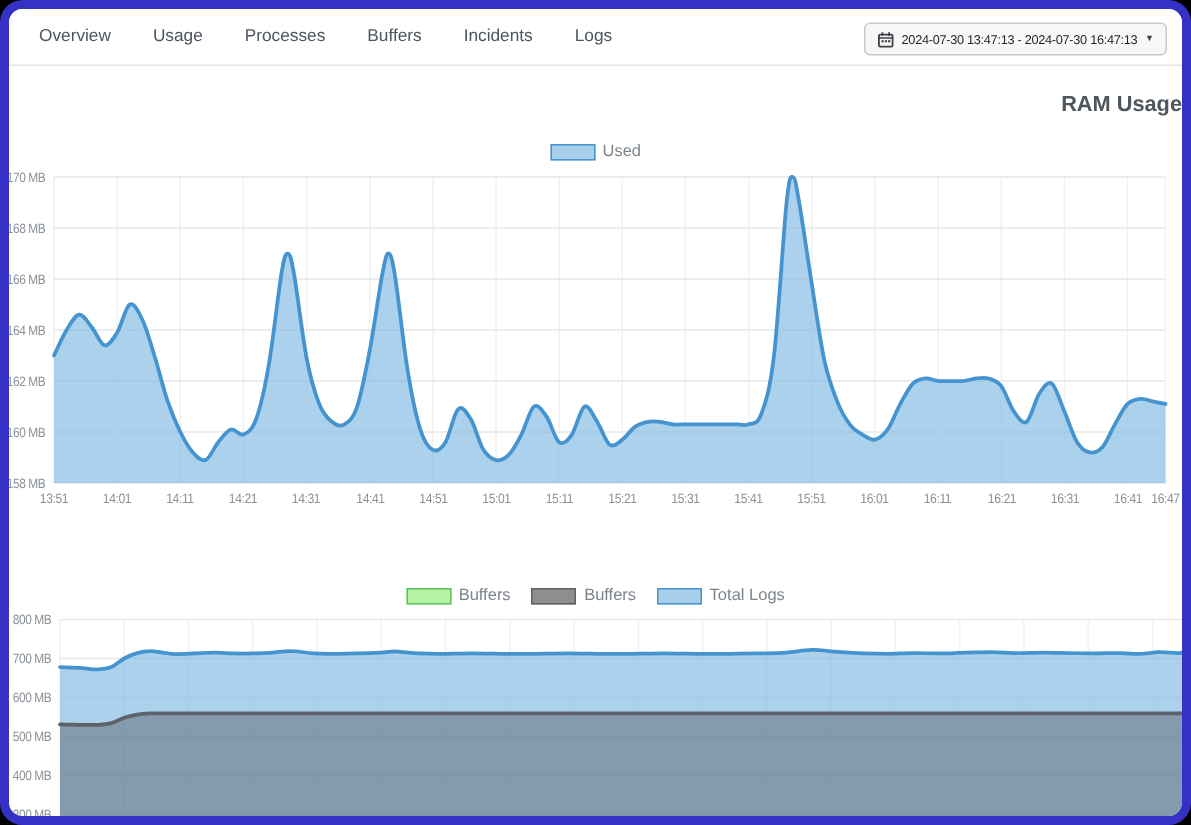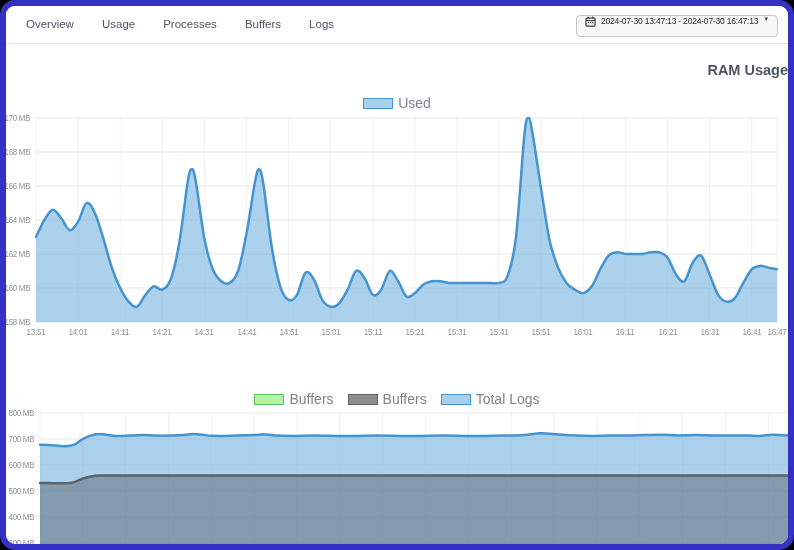--- a/index.html
+++ b/index.html
@@ -7,54 +7,55 @@
   .window{position:absolute;inset:0;border:6px solid #3431c4;border-radius:15px;
     background:#fff;overflow:hidden;}
   
   .tabbar{position:absolute;left:0;top:0;right:0;height:38px;background:#fff;
     border-bottom:1px solid #e4e4e4;display:flex;align-items:flex-start;padding-left:6px;box-sizing:border-box;}
   .tab{padding:0 14px;line-height:37px;font-size:11.5px;color:#4c5560;cursor:pointer;white-space:nowrap;}
   .tab.active{border-left:1px solid #e4e4e4;border-right:1px solid #e4e4e4;
     border-top:3px solid #4593cf;line-height:33px;color:#3e454c;background:#fff;
     margin-bottom:-1px;border-bottom:1px solid #fff;}
   
-  .daterange{position:absolute;top:9px;right:10px;height:20px;display:flex;gap:5px;
+  .daterange{position:absolute;top:9px;right:10px;height:20px;display:flex;align-items:center;gap:5px;
     padding:0 8px;border:1px solid #c9c9c9;border-radius:4px;background:#f7f7f7;
     font-size:8.5px;letter-spacing:-0.2px;color:#1f2327;cursor:pointer;}
   .caret{font-size:6px;color:#444;line-height:1;}
   
   .chart-title{position:absolute;left:0;right:0;text-align:right;font-size:14.5px;
     font-weight:bold;color:#4e555b;}
   .t1{top:56px}
   .t2{top:351px}
   .t2 .sub{font-size:11.5px;font-weight:normal;color:#9aa1a8;}
   .legend{position:absolute;left:0;right:0;display:flex;justify-content:center;gap:14px;align-items:center;}
   .l1{top:89px}
   .l2{top:385px}
   .legend-item{display:flex;align-items:center;gap:5px;cursor:pointer;}
   .swatch{width:30px;height:11px;border:1px solid;display:inline-block;box-sizing:border-box;}
-  .legend-label{font-size:14px;color:#7d848b;}
+  .legend-label{font-size:11px;color:#7d848b;}
   
   .chartbox{position:absolute;inset:0;}
   .chartbox svg{position:absolute;left:0;top:0;}
   .ylab{position:absolute;white-space:nowrap;font-size:9px;letter-spacing:-0.3px;color:#8b9196;
     transform:scaleX(0.88);transform-origin:100% 50%;}
   .xlab{position:absolute;width:40px;text-align:center;font-size:9px;letter-spacing:-0.3px;color:#8b9196;
     transform:scaleX(0.9);}
 </style>
 </head>
 <body>
 
 <div class="window">
 
   <div class="tabbar" id="tabbar">
       <div class="tab">Overview</div>
       <div class="tab">Usage</div>
       <div class="tab">Processes</div>
       <div class="tab">Buffers</div>
+      <div class="tab">Incidents</div>
       <div class="tab">Logs</div>
     </div>
 
   <div class="daterange">
     <svg width="11" height="11" viewBox="0 0 14 14">
       <rect x="1.2" y="2.6" width="11.6" height="10.2" rx="1.2" fill="none" stroke="#3a3f44" stroke-width="1.5"></rect>
       <line x1="4.2" y1="0.6" x2="4.2" y2="3.6" stroke="#3a3f44" stroke-width="1.5"></line>
       <line x1="9.8" y1="0.6" x2="9.8" y2="3.6" stroke="#3a3f44" stroke-width="1.5"></line>
       <line x1="1.2" y1="5.6" x2="12.8" y2="5.6" stroke="#3a3f44" stroke-width="1.3"></line>
       <rect x="3.4" y="7.4" width="1.8" height="1.8" fill="#3a3f44"></rect>

